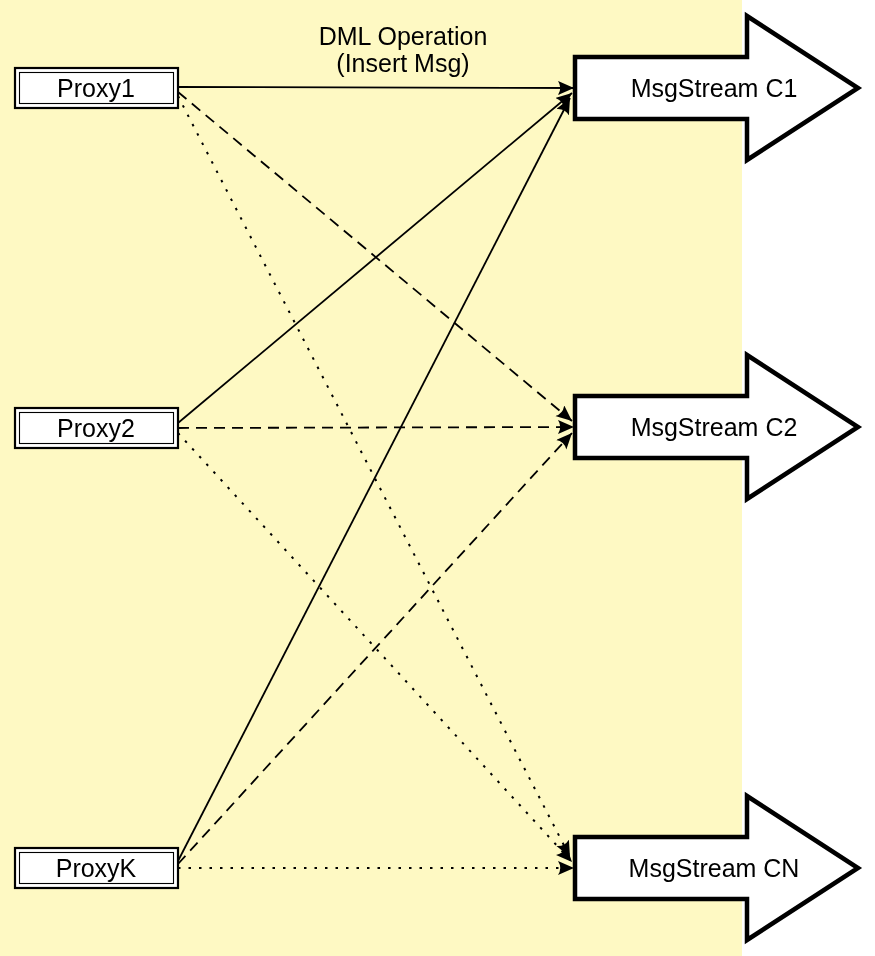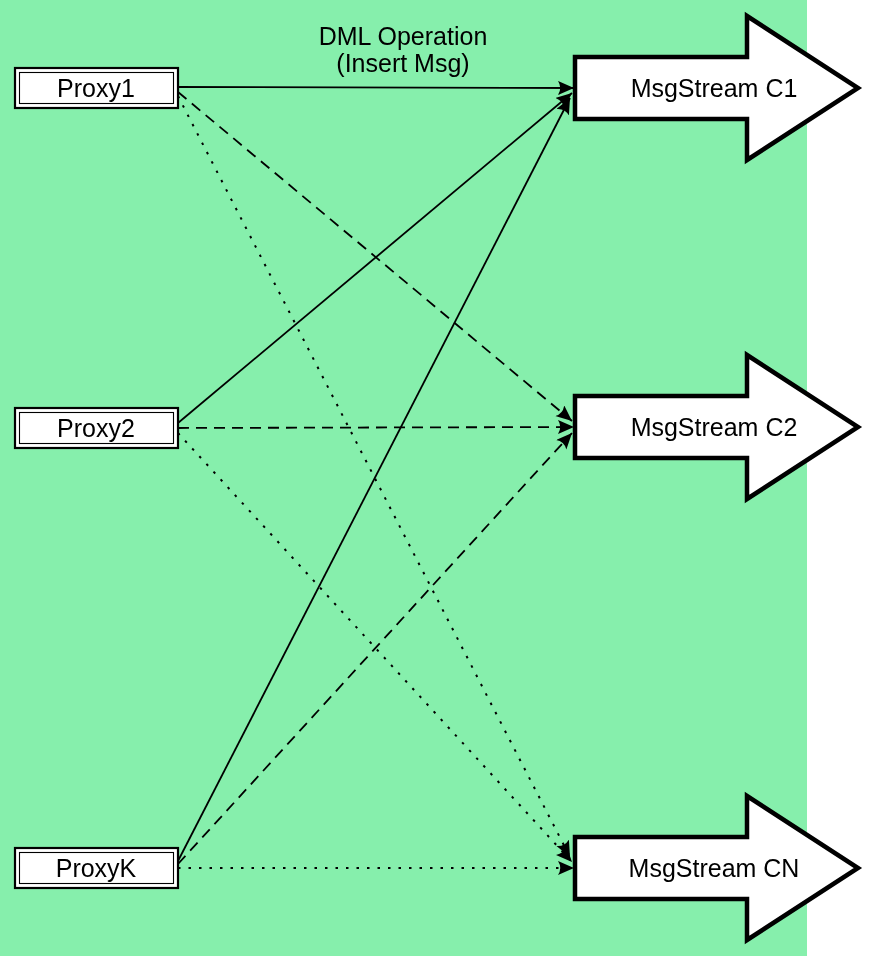--- a/index.html
+++ b/index.html
@@ -2,23 +2,23 @@
 <html><head>
 <meta charset="utf-8">
 <style>
   html, body {
     margin: 0;
     padding: 0;
     background: #ffffff;
   }
   .canvas {
     position: relative;
-    width: 807px;
+    width: 742px;
     height: 956px;
-    background: #86efac;
+    background: #fef9c3;
     font-family: "Liberation Sans", sans-serif;
   }
   svg { display: block; }
   .edge {
     stroke: #000000;
     fill: none;
   }
   .edge.solid  { stroke-width: 1.8; }
   .edge.dashed { stroke-width: 1.8; stroke-dasharray: 11 7; }
   .edge.dotted { stroke-width: 2;   stroke-dasharray: 2.5 8; }

